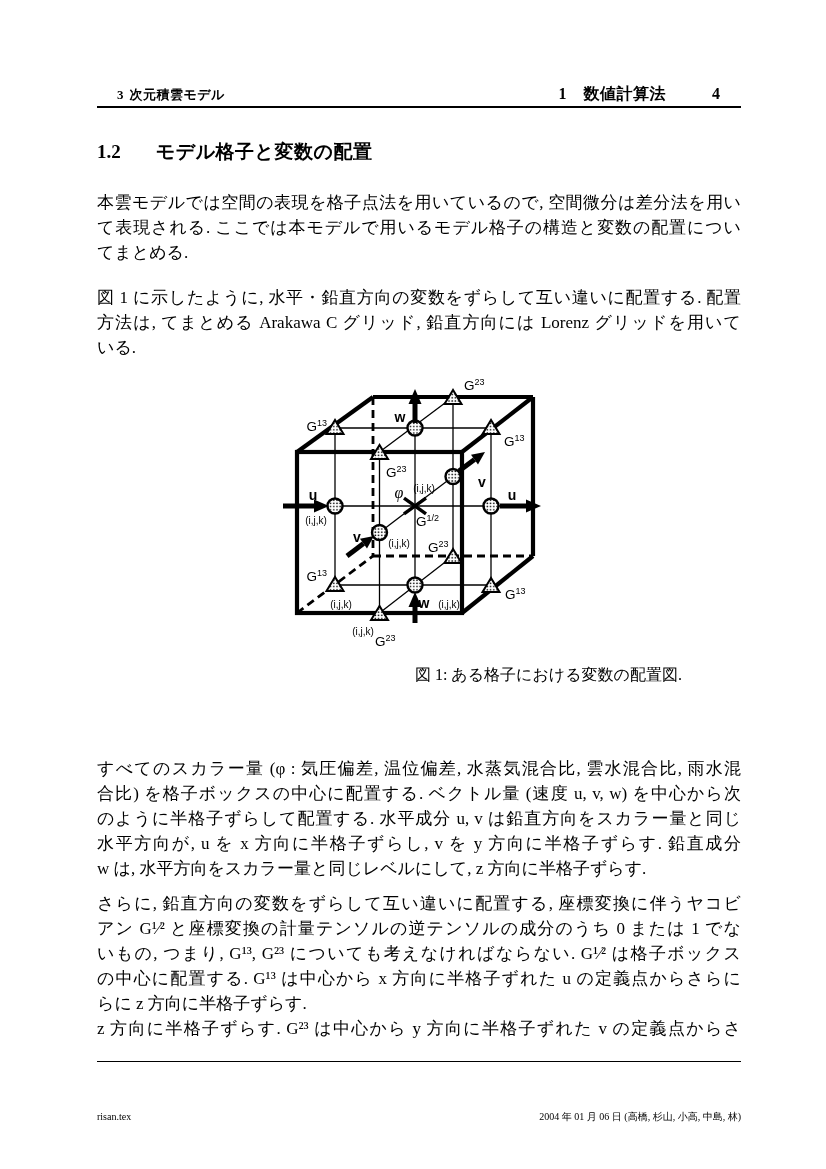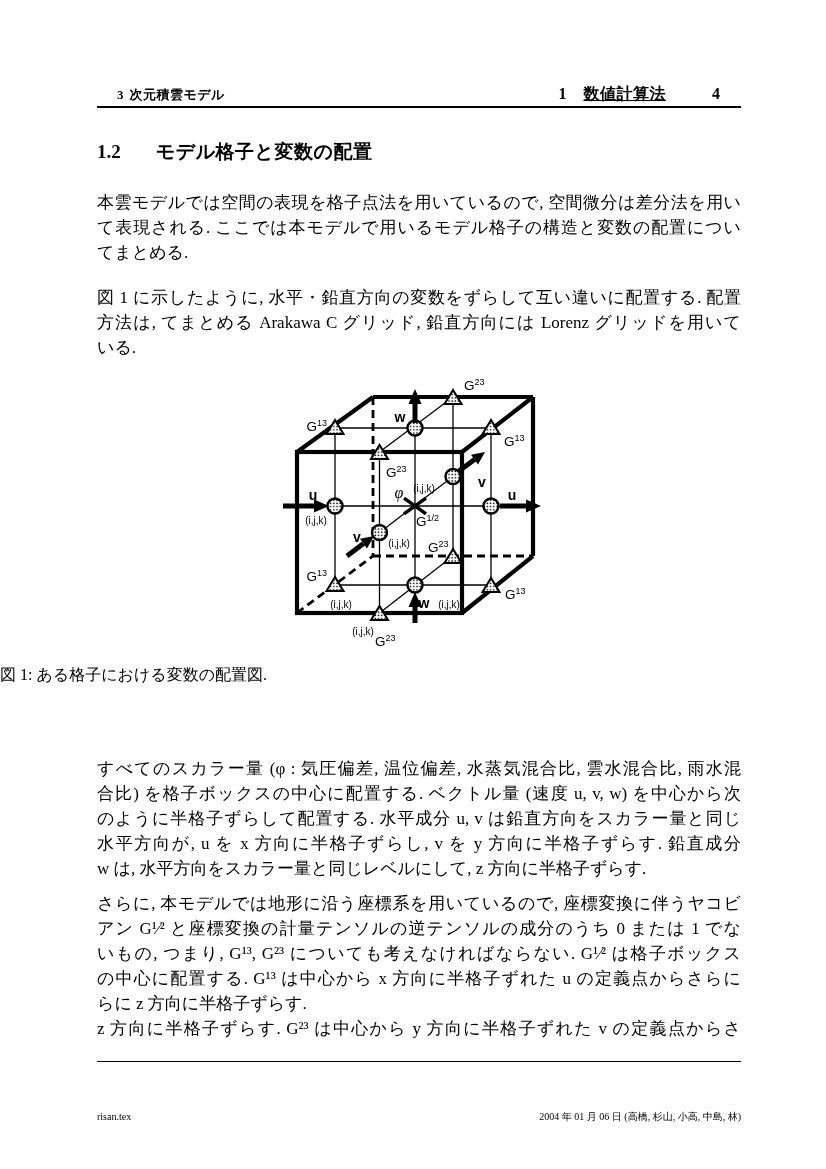--- a/index.html
+++ b/index.html
@@ -6,40 +6,40 @@
   .page{position:relative;width:826px;height:1169px;background:#fff;color:#000;
         font-family:"Liberation Serif",serif;overflow:hidden;}
 
   
   .hdr{position:absolute;left:97px;top:84px;width:644px;display:flex;align-items:baseline;}
   .hdr-left{margin-left:20px;display:flex;align-items:baseline;}
   .hdr-left .no{font:bold 13px "Liberation Serif",serif;margin-right:6px;}
   .hdr-left .tt{font:bold 13px "Liberation Sans",sans-serif;letter-spacing:.5px;}
   .hdr-right{margin-left:auto;display:flex;align-items:baseline;padding-right:21px;}
   .hdr-right .no{font:bold 16px "Liberation Serif",serif;margin-right:17px;}
-  .hdr-right .tt{font:bold 16px "Liberation Sans",sans-serif;letter-spacing:.5px;text-decoration:underline;}
+  .hdr-right .tt{font:bold 16px "Liberation Sans",sans-serif;letter-spacing:.5px;}
   .hdr-right .pg{font:bold 16px "Liberation Serif",serif;margin-left:46px;}
   .rule{position:absolute;left:97px;width:644px;background:#000;}
   #hdr-rule{top:106px;height:1.6px;}
   #ftr-rule{top:1061px;height:1.2px;}
 
   
   .sec-heading{position:absolute;left:97px;top:139px;display:flex;align-items:baseline;text-align:center;}
   .sec-heading .no{font:bold 19px "Liberation Serif",serif;margin-right:19px;}
   .sec-heading .t{font:bold 19px "Liberation Sans",sans-serif;letter-spacing:.5px;margin-left:16px;}
 
   
   .para{position:absolute;left:97px;width:644px;font-size:17px;line-height:25px;}
   .para .ln{text-align:justify;text-align-last:justify;white-space:nowrap;}
   .para .ln.last{text-align-last:left;}
   #p1{top:190px}#p2{top:285px}#p3{top:756px}#p4{top:891px}
 
   
   .fig{position:absolute;left:270px;top:365px;}
-  .caption{position:absolute;left:0;top:665px;width:682px;text-align:left;font-size:16px;}
+  .caption{position:absolute;left:0;top:665px;width:682px;text-align:right;font-size:16px;}
   .lbl{font-family:"Liberation Sans",sans-serif;font-size:13.5px;fill:#000;}
   .supt{font-size:9px;}
   .uvw{font-family:"Liberation Sans",sans-serif;font-weight:bold;font-size:14px;fill:#000;}
   .ijk{font-family:"Liberation Sans",sans-serif;font-size:10px;fill:#000;}
   .phi{font-family:"Liberation Serif",serif;font-style:italic;font-size:16px;fill:#000;}
 
   
   .ftr{position:absolute;left:97px;top:1110px;width:644px;display:flex;align-items:baseline;font-size:10px;}
   .ftr .right{margin-left:auto;}
 </style>
@@ -188,21 +188,21 @@
 
   <div class="para" id="p3">
     <div class="ln">すべてのスカラー量 (φ : 気圧偏差, 温位偏差, 水蒸気混合比, 雲水混合比, 雨水混</div>
     <div class="ln">合比) を格子ボックスの中心に配置する. ベクトル量 (速度 u, v, w) を中心から次</div>
     <div class="ln">のように半格子ずらして配置する. 水平成分 u, v は鉛直方向をスカラー量と同じ</div>
     <div class="ln">水平方向が, u を x 方向に半格子ずらし, v を y 方向に半格子ずらす. 鉛直成分</div>
     <div class="ln last">w は, 水平方向をスカラー量と同じレベルにして, z 方向に半格子ずらす.</div>
   </div>
 
   <div class="para" id="p4">
-    <div class="ln">さらに, 本モデルでは地形に沿う座標系を用いているので, 座標変換に伴うヤコビ</div>
+    <div class="ln">さらに, 鉛直方向の変数をずらして互い違いに配置する, 座標変換に伴うヤコビ</div>
     <div class="ln">アン G¹⁄² と座標変換の計量テンソルの逆テンソルの成分のうち 0 または 1 でな</div>
     <div class="ln">いもの, つまり, G¹³, G²³ についても考えなければならない. G¹⁄² は格子ボックス</div>
     <div class="ln">の中心に配置する. G¹³ は中心から x 方向に半格子ずれた u の定義点からさらに</div>
     <div class="ln last">らに z 方向に半格子ずらす.</div>
     <div class="ln">z 方向に半格子ずらす. G²³ は中心から y 方向に半格子ずれた v の定義点からさ</div>
   </div>
 
   <div class="rule" id="ftr-rule"></div>
   <div class="ftr">
     <span>risan.tex</span>

